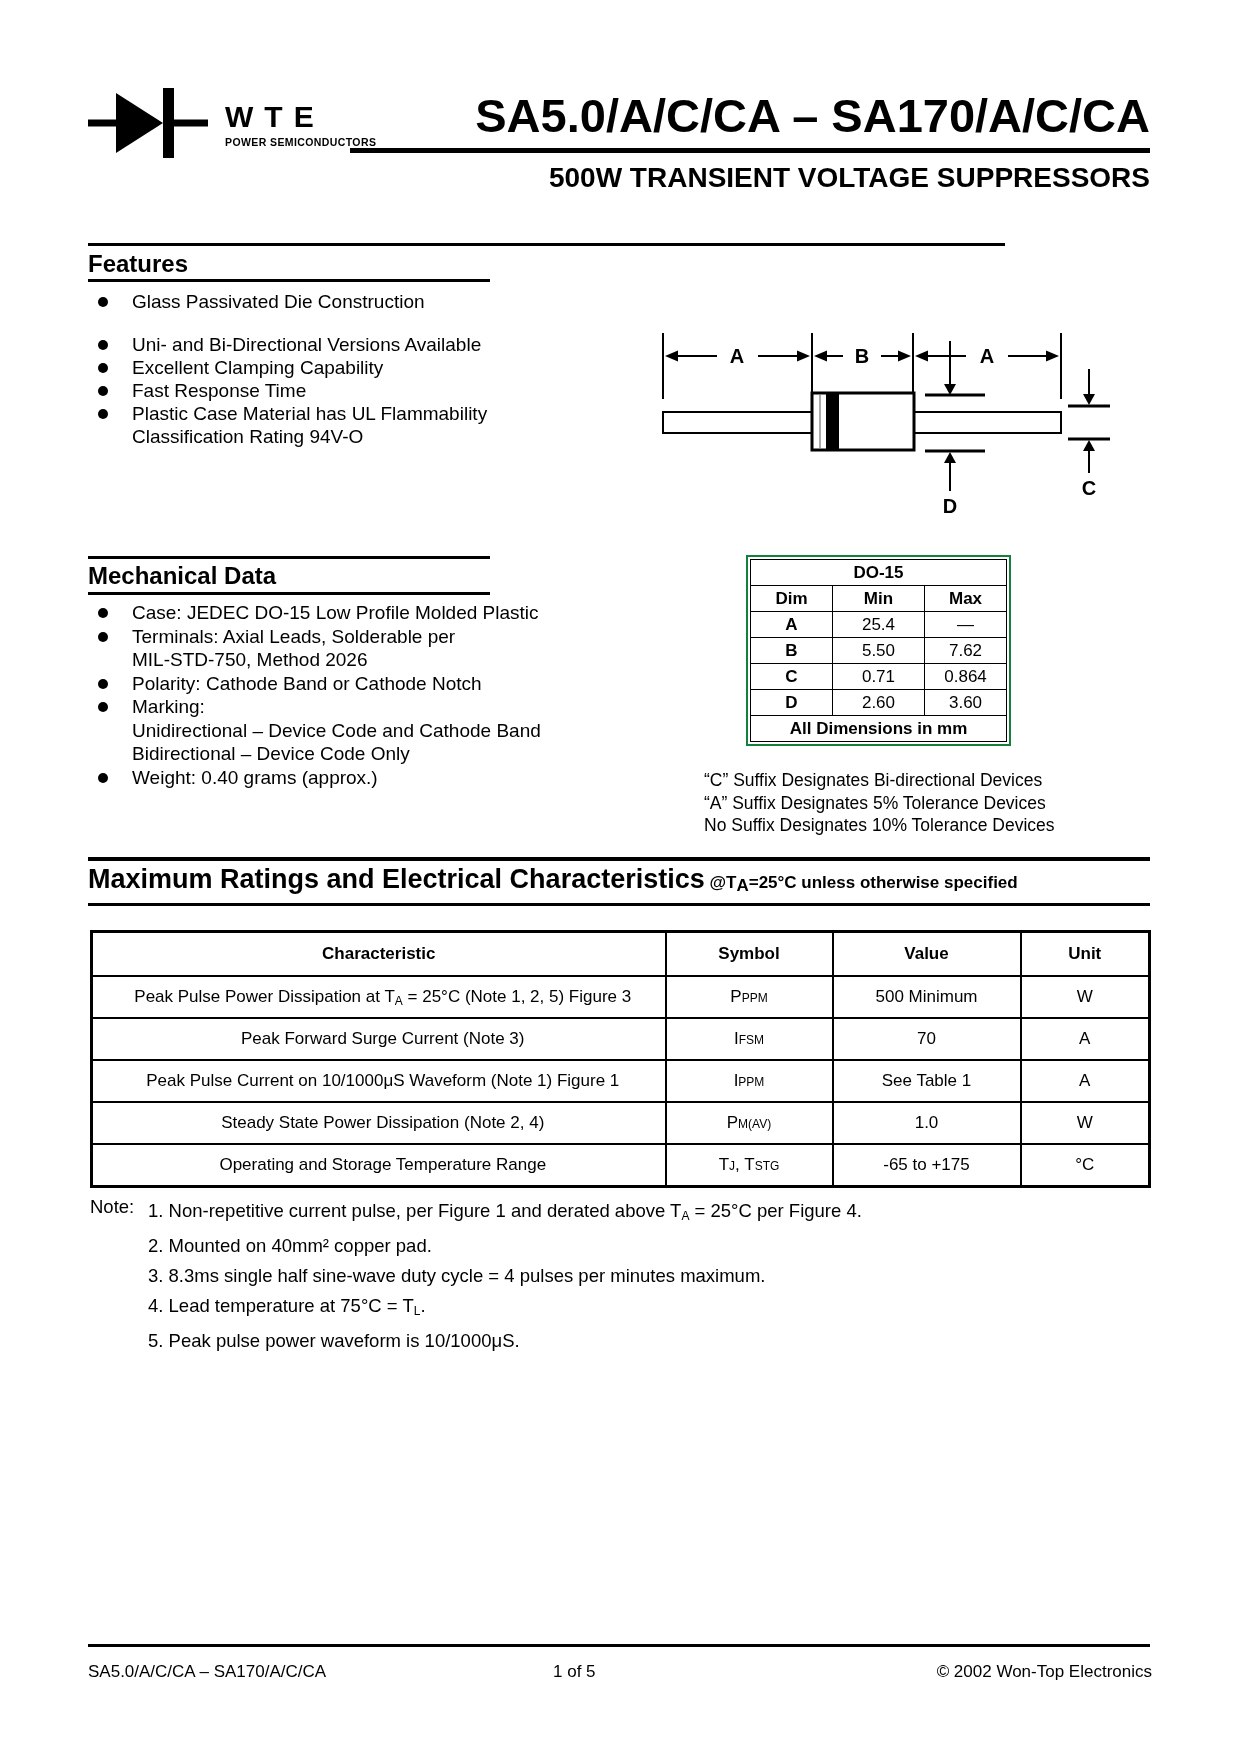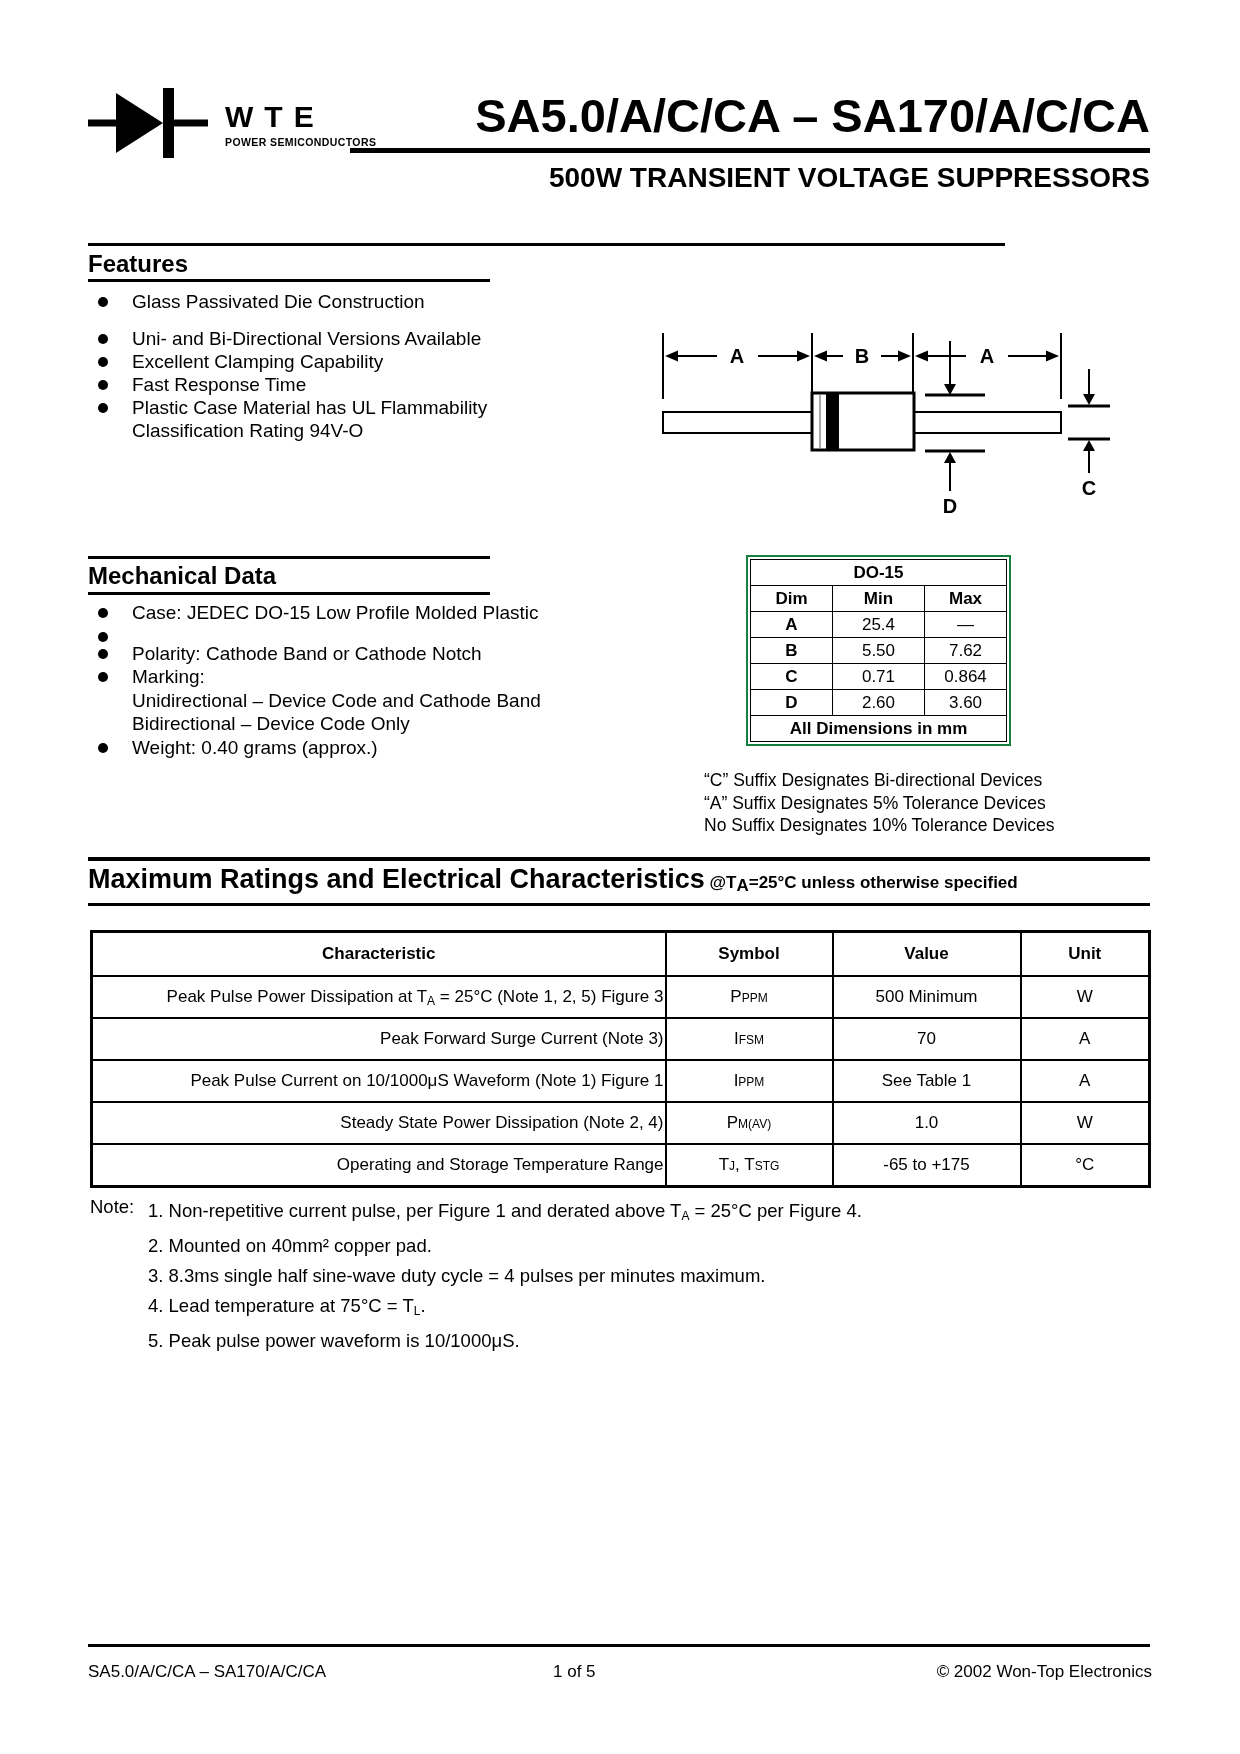--- a/index.html
+++ b/index.html
@@ -49,21 +49,21 @@
   
   .ratings-head { position:absolute; left:88px; top:864px; white-space:nowrap; }
   .ratings-head .big { font-size:27px; font-weight:bold; }
   .ratings-head .small { font-size:17px; font-weight:bold; }
 
   
   .ratings { position:absolute; left:90px; top:930px; width:1058px; border-collapse:collapse; table-layout:fixed; }
   .ratings th, .ratings td { border:2px solid #000; font-size:17px; }
   .ratings th { font-weight:bold; text-align:center; height:40px; }
   .ratings td { height:38px; text-align:center; }
-  .ratings td.char { text-align:right; padding-left:9px; }
+  .ratings td.char { text-align:center; padding-left:9px; }
   .ratings { border:3px solid #000; }
   col.w-char { width:574px; } col.w-sym { width:167px; } col.w-val { width:188px; } col.w-unit { width:129px; }
   .sc { font-size:12px; }            
   .sb { font-size:12px; vertical-align:-3px; }  
 
   
   .notes { position:absolute; left:90px; top:1196px; display:flex; font-size:18.5px;justify-content:center; }
   .note-label { flex:0 0 58px; font-weight:normal; }
   .note-lines div { line-height:30px; }
 
@@ -94,21 +94,21 @@
     <div class="doc-title">SA5.0/A/C/CA – SA170/A/C/CA</div>
     <div class="title-rule"></div>
     <div class="doc-subtitle">500W TRANSIENT VOLTAGE SUPPRESSORS</div>
   </div>
 
   <div class="rule" style="left:88px; top:243px; width:917px; height:2.5px;"></div>
   <div class="sec-heading" style="left:88px; top:250px;">Features</div>
   <div class="rule" style="left:88px; top:279px; width:402px; height:2.5px;"></div>
 
   <div class="blist" style="left:88px; top:290px; width:470px;">
-    <div class="bitem" style="margin-bottom:14px;">
+    <div class="bitem" style="margin-bottom:20px;">
       <span class="blt"></span>
       <span class="btxt">Glass Passivated Die Construction</span>
       </div>
     <div class="bitem">
       <span class="blt"></span>
       <span class="btxt">Uni- and Bi-Directional Versions Available</span>
       </div>
     <div class="bitem">
       <span class="blt"></span>
       <span class="btxt">Excellent Clamping Capability</span>
@@ -177,20 +177,22 @@
   <div class="sec-heading" style="left:88px; top:562px;">Mechanical Data</div>
   <div class="rule" style="left:88px; top:592px; width:402px; height:2.5px;"></div>
 
   <div class="blist mm" style="left:88px; top:601px; width:490px;">
     <div class="bitem">
       <span class="blt"></span>
       <span class="btxt">Case: JEDEC DO-15 Low Profile Molded Plastic</span>
       </div>
     <div class="bitem">
       <span class="blt"></span>
+      <span class="btxt">Terminals: Axial Leads, Solderable per
+MIL-STD-750, Method 2026</span>
       </div>
     <div class="bitem">
       <span class="blt"></span>
       <span class="btxt">Polarity: Cathode Band or Cathode Notch</span>
       </div>
     <div class="bitem">
       <span class="blt"></span>
       <span class="btxt">Marking:
 Unidirectional – Device Code and Cathode Band
 Bidirectional – Device Code Only</span>

